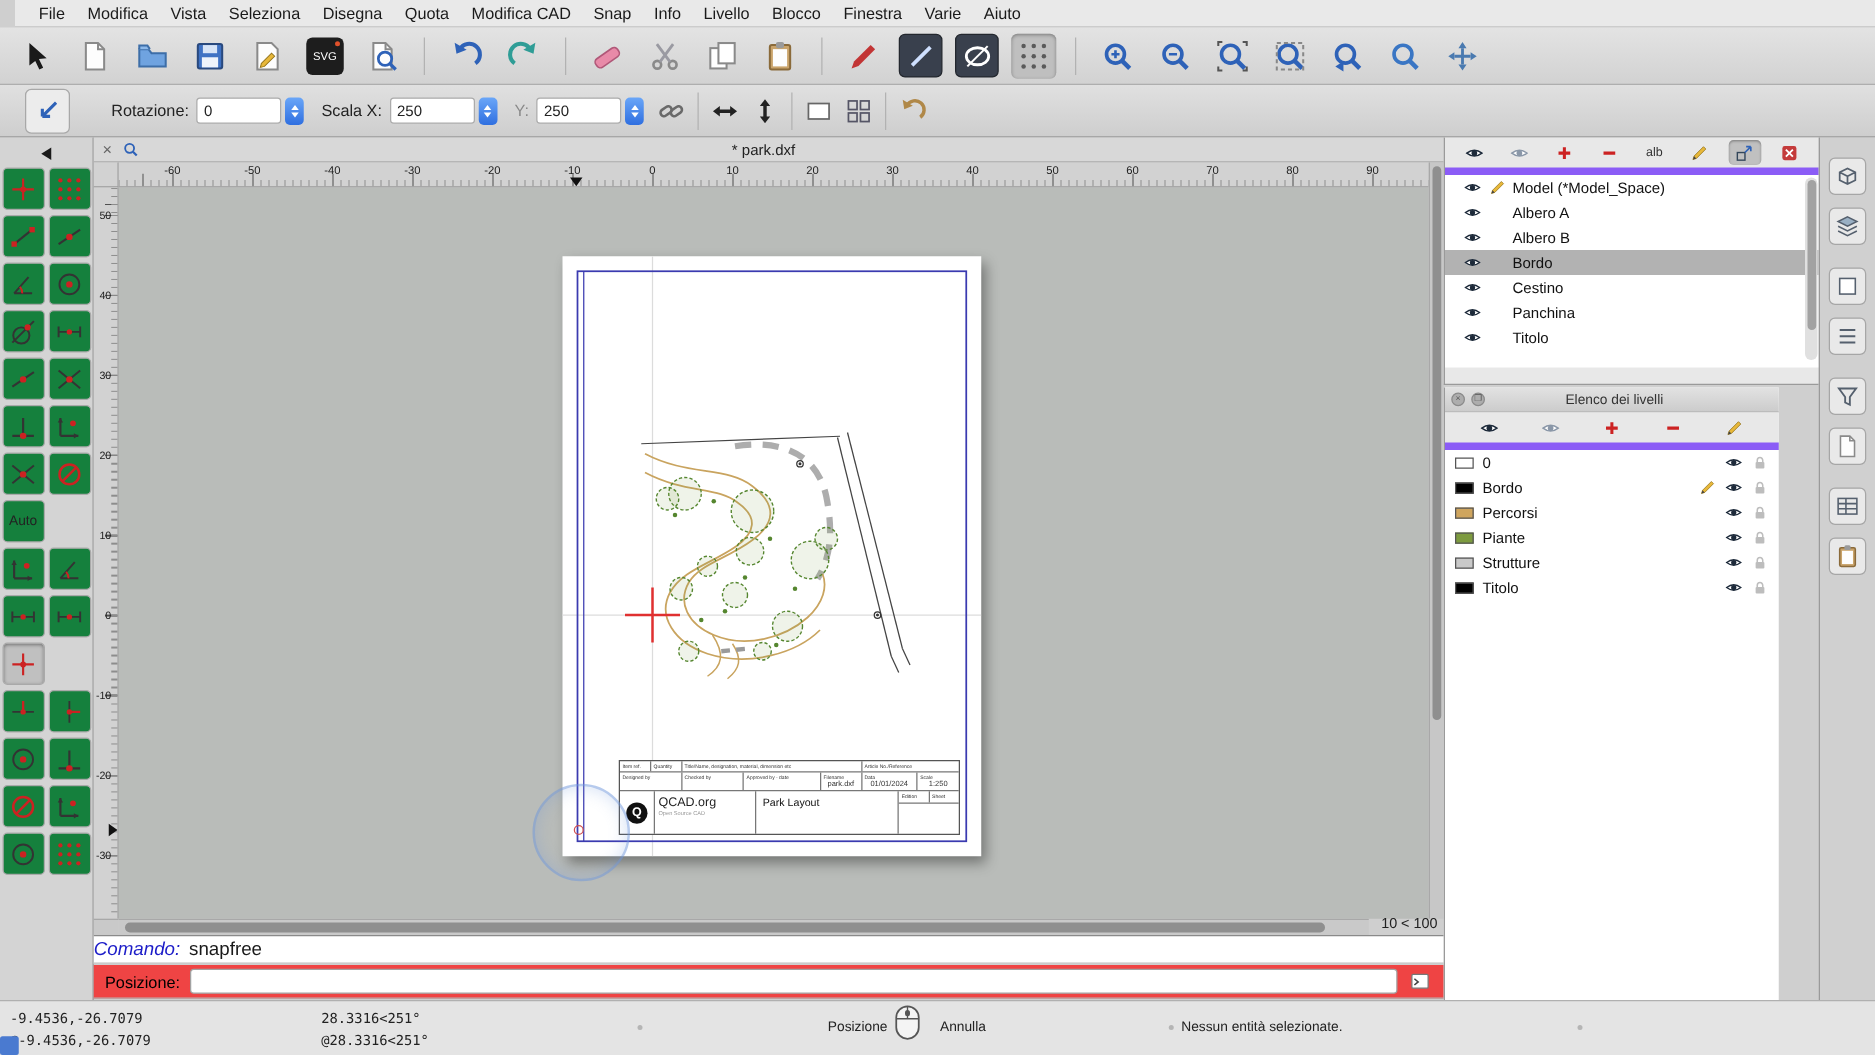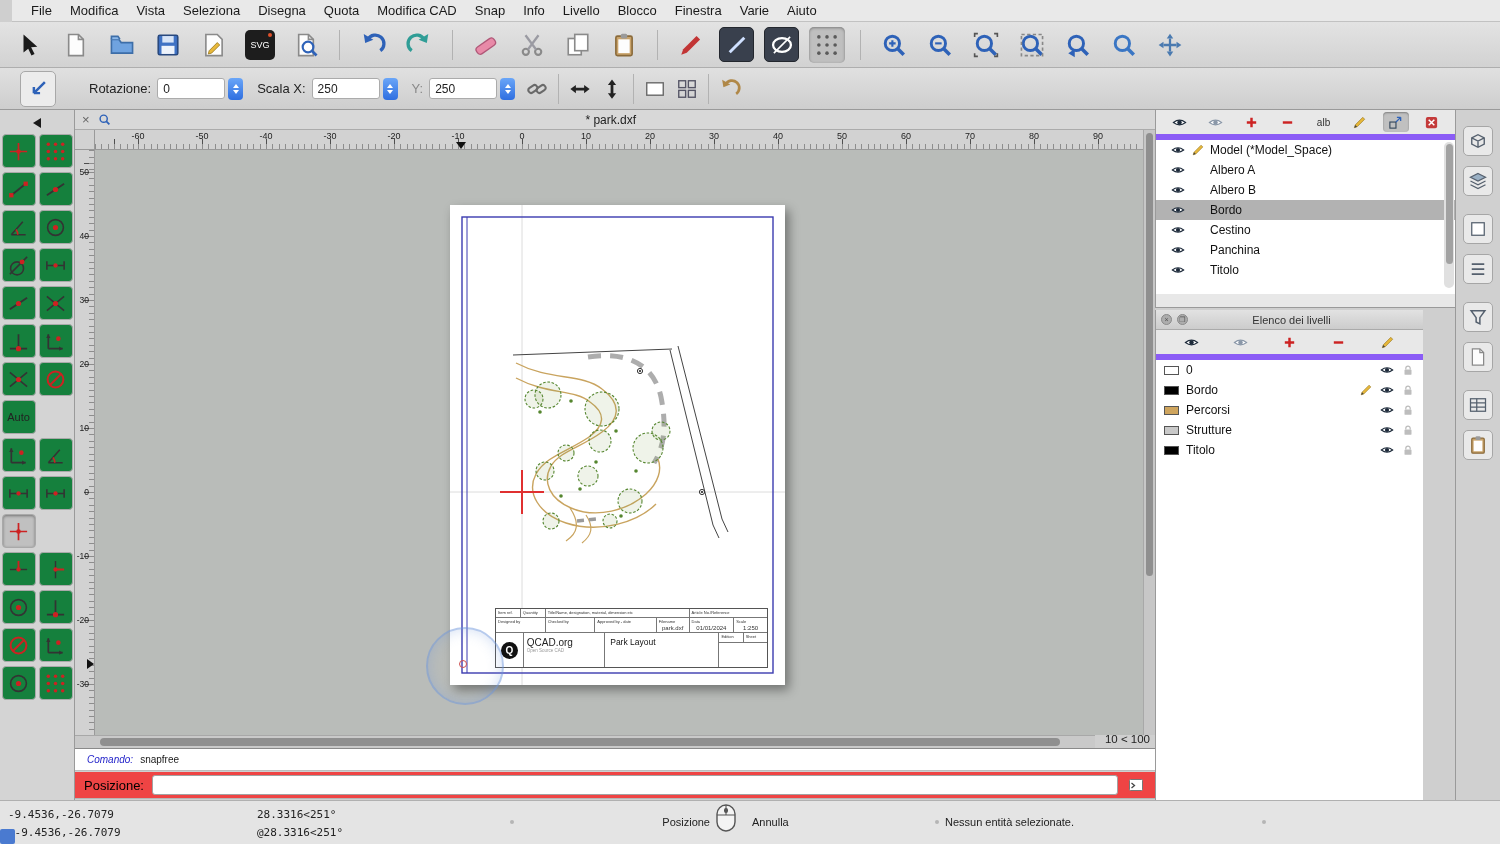--- a/index.html
+++ b/index.html
@@ -91,21 +91,21 @@
     border:2.5px solid rgba(110,150,220,.5);box-shadow:inset 0 0 14px rgba(110,150,220,.3);}
   .snapdot{position:absolute;left:364px;top:510px;width:8px;height:8px;border:1.2px solid #d05050;border-radius:50%;box-sizing:border-box;}
   .vscroll{left:1143px;top:130px;width:12px;height:605px;background:#c7c7c7;border-left:1px solid #a8a8a8;box-sizing:border-box;}
   .vthumb{position:absolute;left:2px;top:3px;width:7px;height:443px;background:#8f8f8f;border-radius:4px;}
   .hscroll{left:95px;top:735px;width:1000px;height:13px;background:#c9c9c9;border-top:1px solid #a8a8a8;box-sizing:border-box;}
   .hthumb{position:absolute;left:5px;top:2px;width:960px;height:8px;background:#8f8f8f;border-radius:4px;}
   .hscorner{left:75px;top:735px;width:20px;height:13px;background:#c9c9c9;border-top:1px solid #a8a8a8;box-sizing:border-box;}
   .zoominfo{left:1095px;top:733px;width:55px;height:15px;font-size:11.5px;color:#222;text-align:right;}
 
   .cmdrow{left:75px;top:748px;width:1080px;height:23px;background:#fff;border-top:1px solid #8a8a8a;
-    border-bottom:1px solid #bdbdbd;display:flex;align-items:center;padding-left:12px;font-size:10px;box-sizing:border-box;}
+    border-bottom:1px solid #bdbdbd;display:flex;align-items:center;font-size:15px;box-sizing:border-box;}
   .prompt{color:#1d1dc8;font-style:italic;margin-right:7px;}
   .cmdtext{color:#1a1a1a;}
   .posrow{left:75px;top:772px;width:1080px;height:27px;background:#ef4444;display:flex;align-items:center;
     padding:0 9px;font-size:13px;box-sizing:border-box;border-bottom:1px solid #b5b5b5;}
   .posrow label{margin-right:8px;}
   .posinput{flex:1;height:18px;background:#fff;border:1px solid #a2a2a2;border-radius:3px;font-size:12px;padding:0 4px;font-family:"Liberation Sans",sans-serif;}
   .termbtn{width:20px;height:18px;margin-left:8px;display:flex;align-items:center;justify-content:center;}
 
   
   .panel{background:#e8e8e8;border-left:1px solid #9a9a9a;box-sizing:border-box;}
@@ -1068,20 +1068,31 @@
         <span>Percorsi</span>
           <span class="grow"></span>
         <svg class="ric" viewBox="0 0 16 16" style="color:#1d2a3a">
             <use href="#sy-eye"></use>
           </svg>
         <svg class="ric" viewBox="0 0 16 16" style="color:#bdbdbd">
             <use href="#sy-lock"></use>
           </svg>
       </div>
       <div class="lrow">
+        <span class="swatch" style="background: rgb(125, 155, 63);"></span>
+        <span>Piante</span>
+          <span class="grow"></span>
+        <svg class="ric" viewBox="0 0 16 16" style="color:#1d2a3a">
+            <use href="#sy-eye"></use>
+          </svg>
+        <svg class="ric" viewBox="0 0 16 16" style="color:#bdbdbd">
+            <use href="#sy-lock"></use>
+          </svg>
+      </div>
+      <div class="lrow">
         <span class="swatch" style="background: rgb(201, 201, 201);"></span>
         <span>Strutture</span>
           <span class="grow"></span>
         <svg class="ric" viewBox="0 0 16 16" style="color:#1d2a3a">
             <use href="#sy-eye"></use>
           </svg>
         <svg class="ric" viewBox="0 0 16 16" style="color:#bdbdbd">
             <use href="#sy-lock"></use>
           </svg>
       </div>

